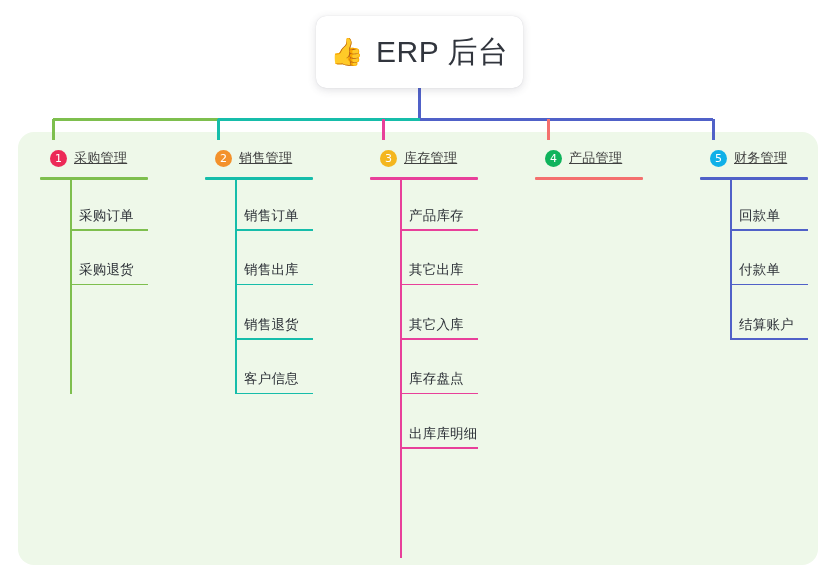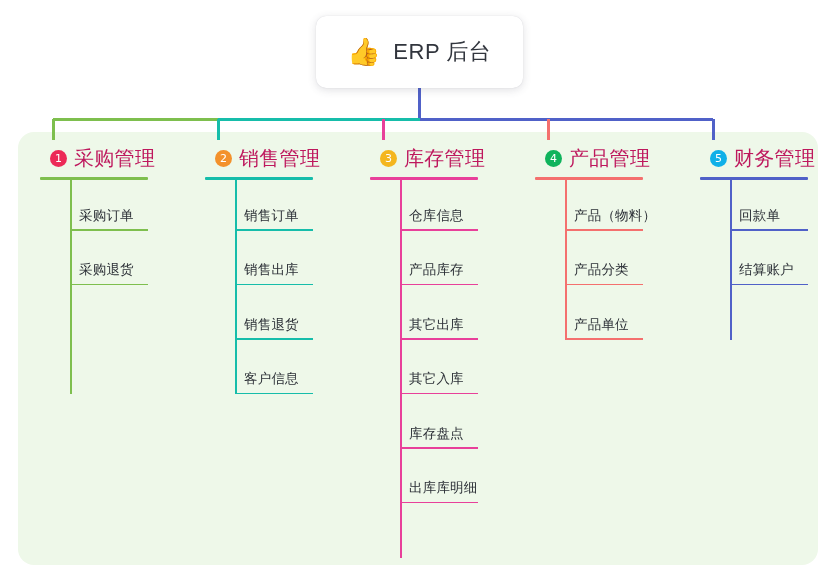--- a/index.html
+++ b/index.html
@@ -42,21 +42,21 @@
     align-items: center;
     justify-content: center;
     gap: 12px;
   }
   #root-card .thumb {
     font-size: 27px;
     line-height: 1;
     color: #e8ae2b;
   }
   #root-card .root-title {
-    font-size: 22px;
+    font-size: 30px;
     color: #31353d;
     letter-spacing: 0.5px;
     white-space: nowrap;
   }
 
   
   #wires {
     position: absolute;
     left: 0; top: 0;
     width: 839px; height: 588px;
@@ -79,24 +79,25 @@
     width: 17px; height: 17px;
     border-radius: 50%;
     color: #ffffff;
     font-size: 11px;
     line-height: 17px;
     text-align: center;
     flex: 0 0 auto;
     font-family: "DejaVu Sans", sans-serif;
   }
   .col-title {
-    font-size: 20px;
-    color: #be185d;
+    font-size: 13px;
+    color: #404040;
     white-space: nowrap;
     letter-spacing: 0.3px;
+    text-decoration: underline;
   }
   .head-rule {
     height: 3px;
     margin-top: 6px;
     border-radius: 1px;
   }
 
   
   .items {
     position: relative;
@@ -202,24 +203,20 @@
       </div>
       <div class="column" style="left: 370px;">
         <div class="col-head">
           <span class="badge" style="background: rgb(244, 182, 30);">3</span>
           <span class="col-title">库存管理</span>
         </div>
         <div class="head-rule" style="background: rgb(232, 64, 154); width: 108px;"></div>
         <div class="items">
           <div class="stem" style="background: rgb(232, 64, 154); height: 377.5px;"></div>
           <div class="item">
-            <span class="item-label">仓库信息</span>
-            <div class="item-rule" style="background: rgb(232, 64, 154);"></div>
-          </div>
-          <div class="item">
             <span class="item-label">产品库存</span>
             <div class="item-rule" style="background: rgb(232, 64, 154);"></div>
           </div>
           <div class="item">
             <span class="item-label">其它出库</span>
             <div class="item-rule" style="background: rgb(232, 64, 154);"></div>
           </div>
           <div class="item">
             <span class="item-label">其它入库</span>
             <div class="item-rule" style="background: rgb(232, 64, 154);"></div>
@@ -233,49 +230,38 @@
             <div class="item-rule" style="background: rgb(232, 64, 154);"></div>
           </div>
         </div>
       </div>
       <div class="column" style="left: 535px;">
         <div class="col-head">
           <span class="badge" style="background: rgb(15, 179, 92);">4</span>
           <span class="col-title">产品管理</span>
         </div>
         <div class="head-rule" style="background: rgb(244, 112, 110); width: 108px;"></div>
-        <div class="items">
-          <div class="stem" style="background: rgb(244, 112, 110); height: 159.5px;"></div>
-          <div class="item">
-            <span class="item-label">产品（物料）</span>
-            <div class="item-rule" style="background: rgb(244, 112, 110);"></div>
-          </div>
-          <div class="item">
-            <span class="item-label">产品分类</span>
-            <div class="item-rule" style="background: rgb(244, 112, 110);"></div>
-          </div>
-          <div class="item">
-            <span class="item-label">产品单位</span>
-            <div class="item-rule" style="background: rgb(244, 112, 110);"></div>
-          </div>
-        </div>
       </div>
       <div class="column" style="left: 700px;">
         <div class="col-head">
           <span class="badge" style="background: rgb(15, 176, 232);">5</span>
           <span class="col-title">财务管理</span>
         </div>
         <div class="head-rule" style="background: rgb(80, 97, 200); width: 108px;"></div>
         <div class="items">
           <div class="stem" style="background: rgb(80, 97, 200); height: 159.5px;"></div>
           <div class="item">
             <span class="item-label">回款单</span>
             <div class="item-rule" style="background: rgb(80, 97, 200);"></div>
           </div>
           <div class="item">
+            <span class="item-label">付款单</span>
+            <div class="item-rule" style="background: rgb(80, 97, 200);"></div>
+          </div>
+          <div class="item">
             <span class="item-label">结算账户</span>
             <div class="item-rule" style="background: rgb(80, 97, 200);"></div>
           </div>
         </div>
       </div>
     </div>
 
 </div>
 
 </body></html>

